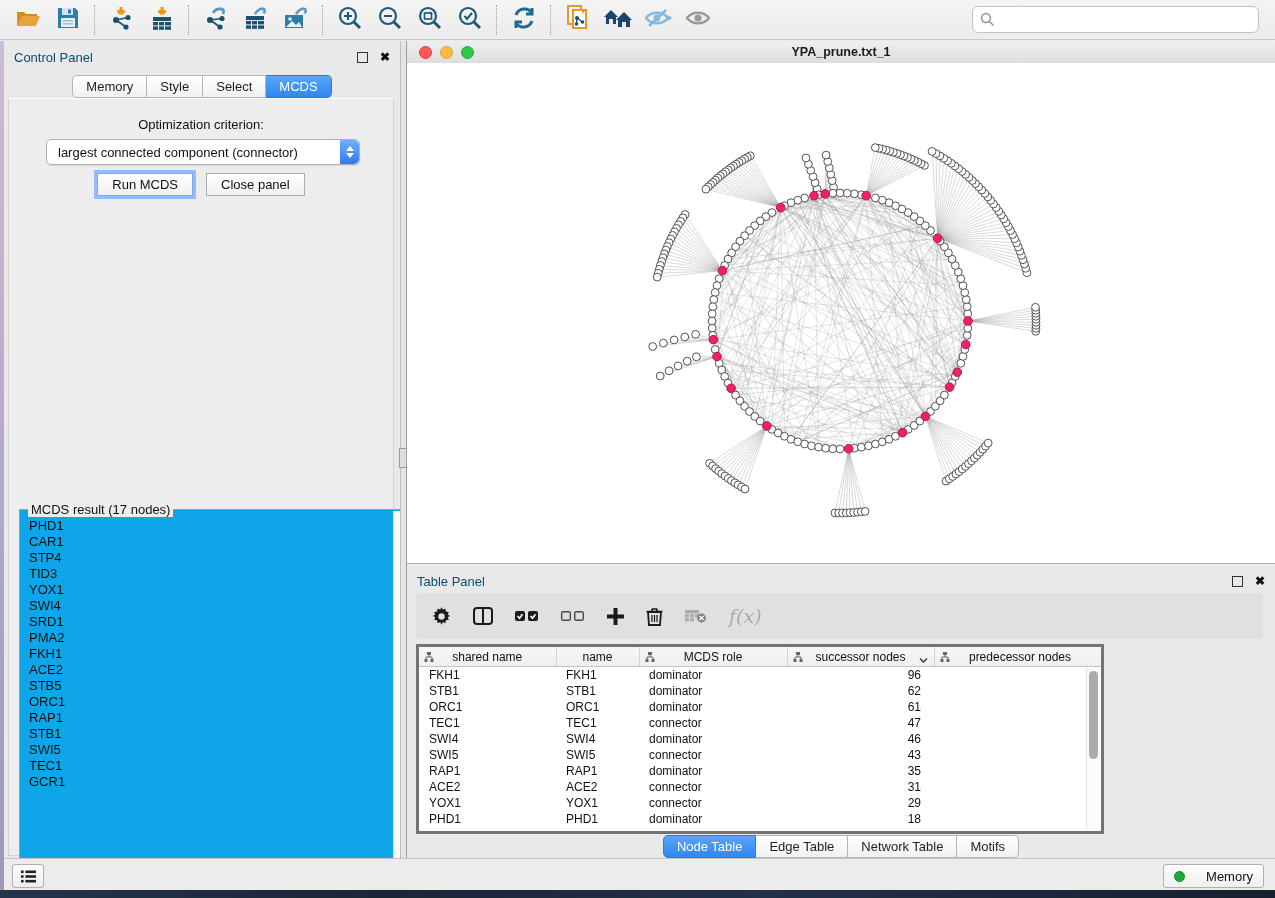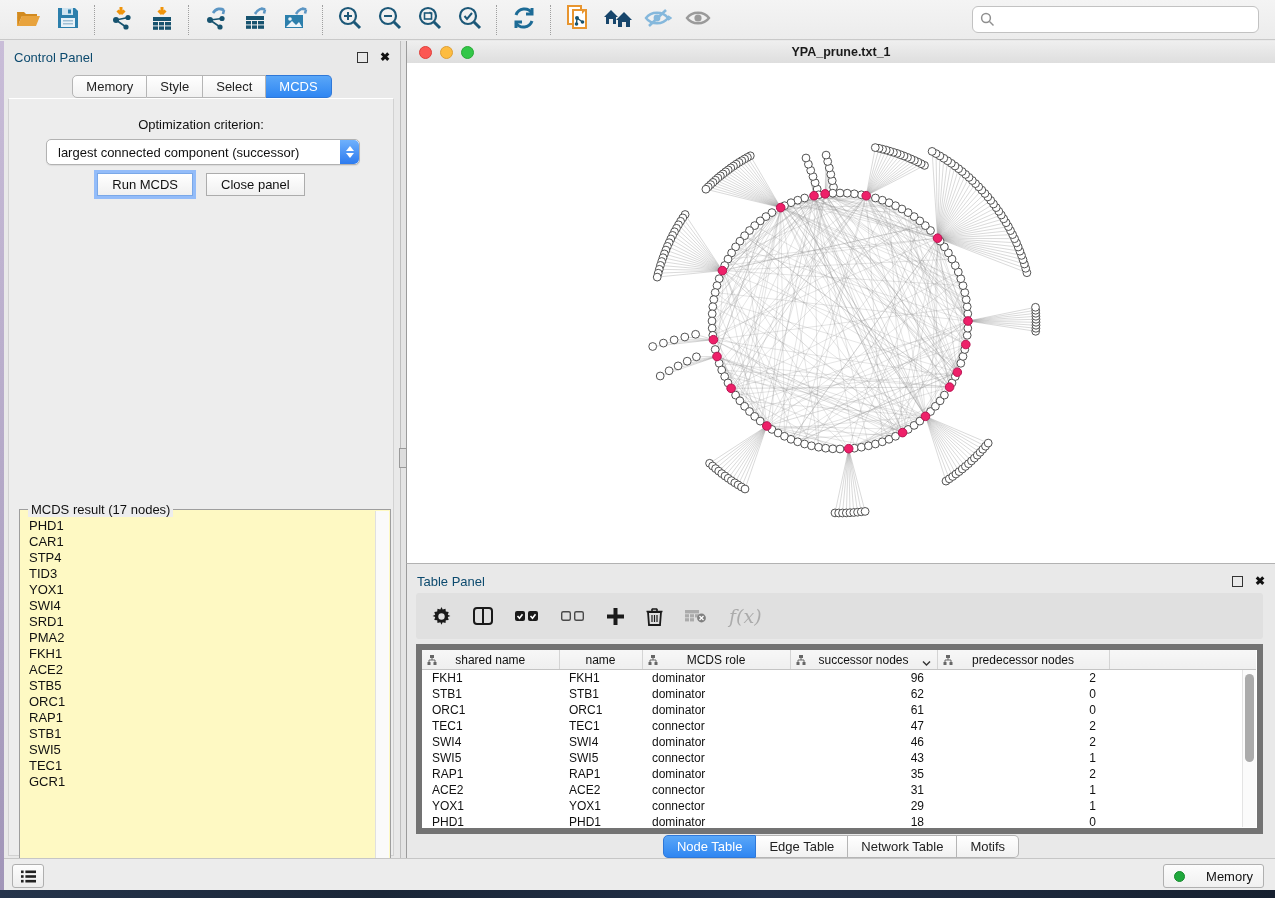--- a/index.html
+++ b/index.html
@@ -47,21 +47,21 @@
     background:linear-gradient(#6FB1FC,#2D7BEF);display:flex;flex-direction:column;
     align-items:center;justify-content:center;gap:2px;}
   .popup-stepper i{display:block;width:0;height:0;border-left:4px solid transparent;border-right:4px solid transparent;}
   .popup-stepper .up{border-bottom:5px solid #fff;}
   .popup-stepper .dn{border-top:5px solid #fff;}
   .btn-row{position:absolute;left:0;top:74px;width:100%;display:flex;justify-content:center;gap:13px;}
   .mac-btn{font-size:13px;color:#111;background:linear-gradient(#FFFFFF,#F0F0F0);
     border:1px solid #ACACAC;border-radius:0;padding:3px 14px;cursor:pointer;}
   .mac-btn.focus-ring{box-shadow:0 0 0 3px rgba(98,161,255,0.65);border-color:#7AA8E8;}
   .result-group{position:absolute;left:10px;top:410px;width:370px;height:369px;
-    border:1px solid #9E9E9E;background:#fef9c3;}
+    border:1px solid #9E9E9E;background:#0ea5e9;padding-left:18px;}
   .result-legend{position:absolute;left:8px;top:-8px;background:#EDEDED;padding:0 3px;
     font-size:13px;color:#111;}
   .result-list{position:absolute;left:1px;top:6px;right:15px;bottom:15px;overflow:hidden;
     list-style:none;margin:0;padding:2px 0 0 8px;}
   .result-list li{font-size:13px;line-height:16px;color:#111;}
   .vtrack{position:absolute;top:1px;right:1px;width:13px;bottom:15px;background:#FAFAFA;border-left:1px solid #E0E0E0;}
   .htrack{position:absolute;left:1px;right:15px;bottom:1px;height:13px;background:#FAFAFA;border-top:1px solid #E0E0E0;}
   
   .splitter{position:absolute;left:400px;top:41px;width:6px;height:817px;background:#E4E4E4;
     border-left:1px solid #BDBDBD;border-right:1px solid #A6A6A6;cursor:col-resize;}
@@ -80,22 +80,22 @@
   .net-title{position:absolute;left:0;right:0;text-align:center;font-size:12.5px;font-weight:600;color:#1a1a1a;}
   .net-canvas{position:absolute;left:0;top:22px;width:868px;height:499px;background:#fff;}
   
   .table-panel{position:absolute;left:406px;top:563px;width:869px;height:295px;background:#E9E9E9;
     border-left:1px solid #9B9B9B;border-top:1px solid #B2B2B2;box-sizing:border-box;}
   .tp-toolbar{position:absolute;left:9px;top:29px;width:847px;height:46px;background:#E0E0E0;
     border-radius:3px;display:flex;align-items:center;gap:22px;padding-left:16px;box-sizing:border-box;}
   .tp-tool{display:flex;align-items:center;justify-content:center;cursor:pointer;}
   .tp-tool.disabled{cursor:default;}
   .fx-label{font-family:"DejaVu Serif",serif;font-style:italic;font-size:19px;color:#ABABAB;}
-  .node-table{position:absolute;left:9px;top:80px;width:847px;height:190px;background:#fff;
-    border:6px solid #737373;box-sizing:border-box;overflow:hidden;}
+  .node-table{position:absolute;left:9px;top:80px;width:688px;height:190px;background:#fff;
+    border:3px solid #737373;box-sizing:border-box;overflow:hidden;}
   table.grid{border-collapse:collapse;table-layout:fixed;width:834px;}
   table.grid th{height:19px;background:linear-gradient(#F7F7F7,#EFEFEF);border-right:1px solid #D4D4D4;
     border-bottom:1px solid #C4C4C4;font-size:12px;font-weight:normal;color:#111;position:relative;
     text-align:center;padding:0;white-space:nowrap;overflow:hidden;}
   table.grid th .hicon{position:absolute;left:5px;top:4px;}
   table.grid th .sort{position:absolute;right:6px;top:6px;}
   table.grid td{height:16px;font-size:12px;color:#111;padding:0 0 0 10px;white-space:nowrap;
     overflow:hidden;border:none;}
   table.grid td.num{text-align:right;padding:0 13px 0 0;}
   .tbl-vscroll{position:absolute;top:20px;right:1px;width:13px;bottom:1px;background:#FBFBFB;border-left:1px solid #E4E4E4;}
@@ -281,21 +281,21 @@
   </div>
   <div class="seg-bar">
     <span class="seg">Memory</span>
     <span class="seg">Style</span>
     <span class="seg">Select</span>
     <span class="seg active">MCDS</span>
   </div>
   <div class="cp-content">
     <div class="opt-label">Optimization criterion:</div>
     <div class="popup-select">
-      <span class="val">largest connected component (successor)</span>
+      <span class="val">largest connected component (connector)</span>
       <span class="popup-stepper">
           <i class="up"></i>
           <i class="dn"></i>
         </span>
     </div>
     <div class="btn-row">
       <button class="mac-btn focus-ring">Run MCDS</button>
       <button class="mac-btn">Close panel</button>
     </div>
     <div class="result-group">

